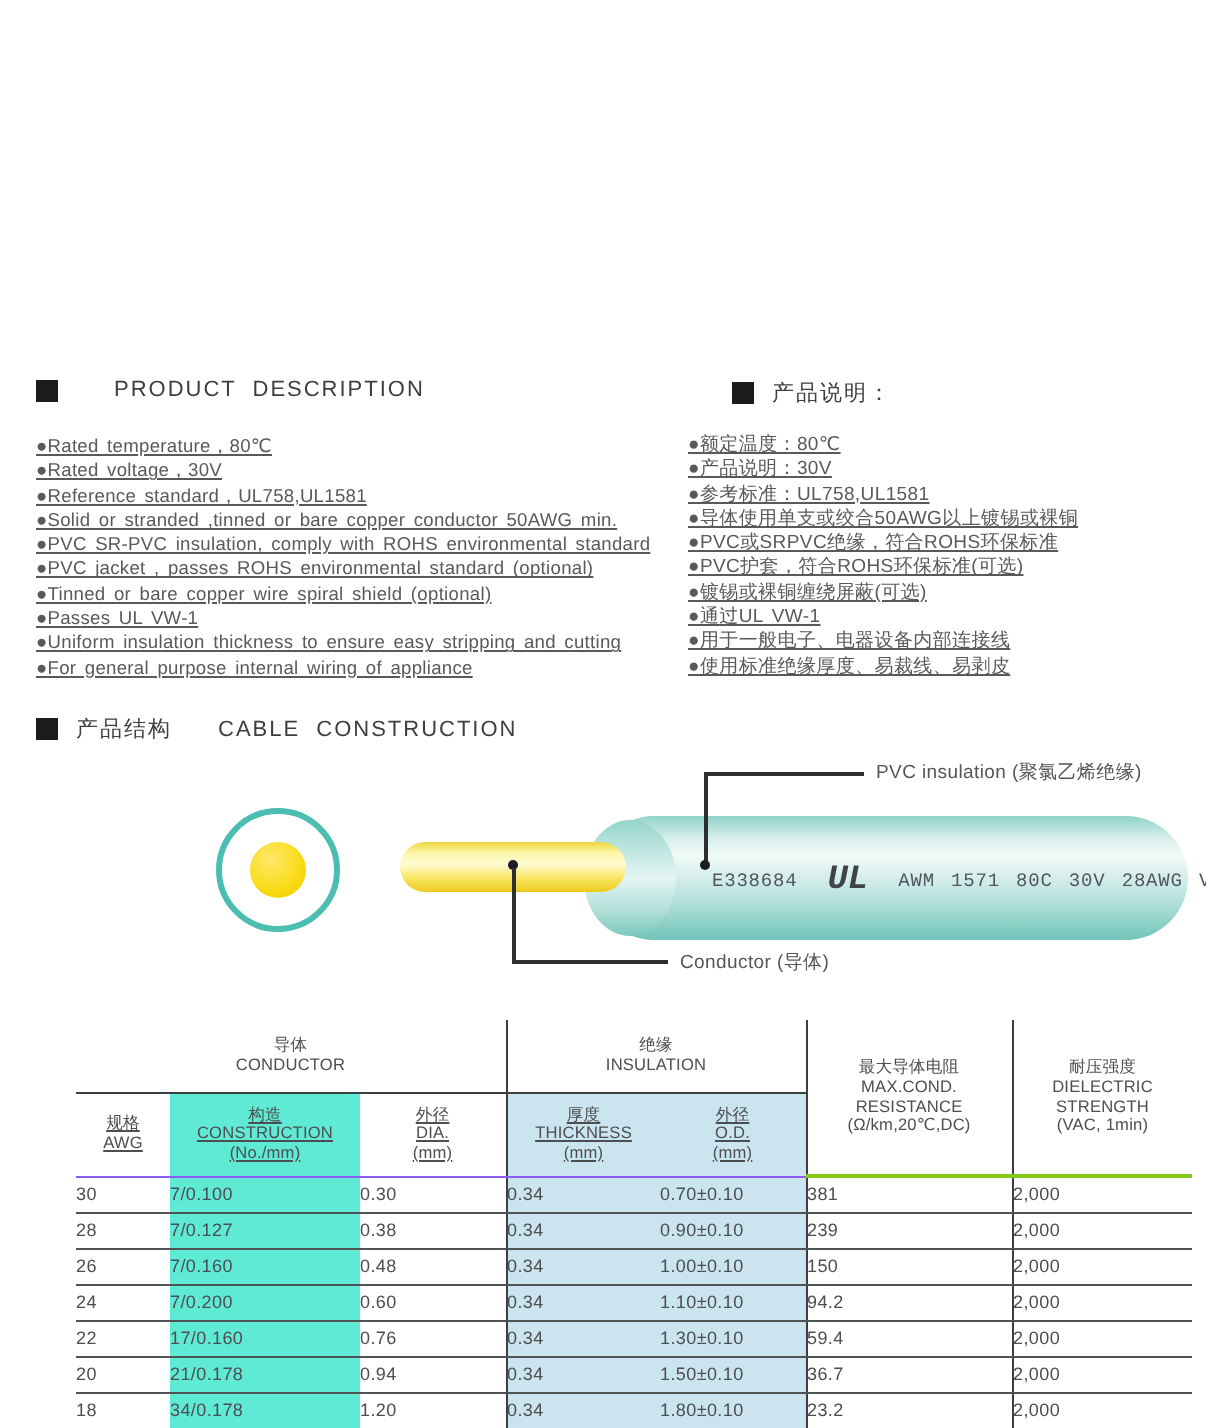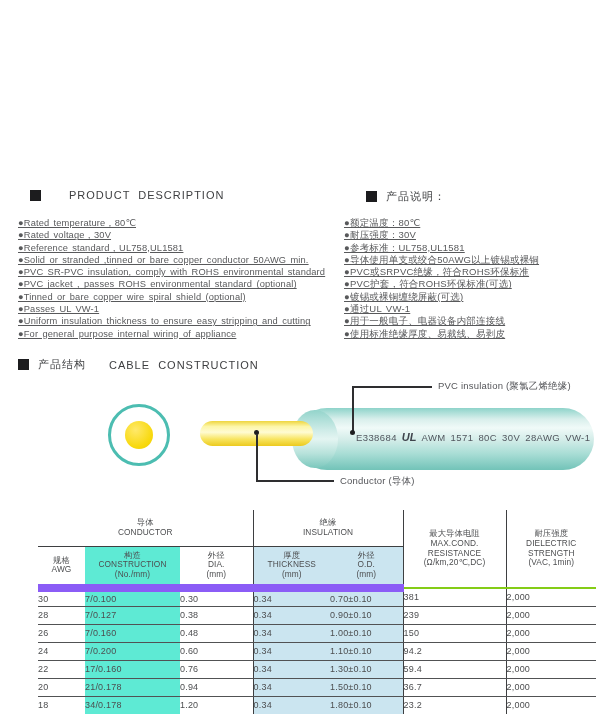--- a/index.html
+++ b/index.html
@@ -19,49 +19,49 @@
   
   .xo{position:absolute;left:108px;top:404px;width:56px;height:56px;border:3px solid #4cbdb1;border-radius:50%;background:#fff;}
   .xi{position:absolute;left:14px;top:14px;width:28px;height:28px;border-radius:50%;
       background:radial-gradient(circle at 38% 32%, #ffe96b 0%, #f8d90e 65%, #f0cd00 100%);}
   .cyl{position:absolute;left:296px;top:408px;width:298px;height:62px;border-radius:31px;
       background:linear-gradient(180deg,#8ed3ca 0%,#d9efec 18%,#f0faf8 32%,#d2ece8 52%,#a8ddd5 74%,#72c3b8 100%);}
   .cap{position:absolute;left:292px;top:410px;width:46px;height:58px;border-radius:50%;
       background:linear-gradient(180deg,#93d4cb 0%,#cfece8 35%,#e4f5f2 50%,#b7e2db 75%,#7cc8bd 100%);}
   .rod{position:absolute;left:200px;top:421px;width:113px;height:25px;border-radius:12.5px;
       background:linear-gradient(180deg,#eed53e 0%,#fdf6a8 22%,#fffbd2 45%,#f8e562 72%,#ecca1e 100%);}
-  .print{position:absolute;left:356px;top:431px;width:232px;display:flex;align-items:center;gap:5px;
-      font-size:9.5px;color:#51565e;letter-spacing:.4px;word-spacing:2px;white-space:nowrap;}
-  .ulmark{font-weight:bold;font-style:italic;font-size:11px;letter-spacing:0;color:#3f444c;}
+  .print{position:absolute;left:356px;top:431px;width:232px;display:flex;align-items:center;gap:15px;
+      font-size:9.5px;color:#51565e;letter-spacing:.4px;word-spacing:2px;white-space:nowrap;font-family:Liberation Mono, monospace;}
+  .ulmark{font-weight:bold;font-style:italic;font-size:17px;letter-spacing:0;color:#3f444c;}
   .lead{position:absolute;background:#2e2e30;}
   .dot{position:absolute;width:5px;height:5px;border-radius:50%;background:#1e1e20;}
   .dlabel{position:absolute;font-size:9.5px;color:#55565a;letter-spacing:.2px;white-space:nowrap;}
   
   table.spec{position:absolute;left:38px;top:510px;width:558px;border-collapse:collapse;table-layout:fixed;}
   table.spec th,table.spec td{padding:0;margin:0;font-weight:normal;vertical-align:middle;}
   table.spec th{font-size:8.3px;line-height:9.6px;color:#4d4e50;white-space:pre-line;letter-spacing:.1px;}
   table.spec td{font-size:9px;color:#4d4e50;letter-spacing:.2px;}
   tr.rgrp{height:36px;}
   tr.rsub{height:42px;}
   tr.rdata{height:18px;}
   th.grp{border-bottom:1.5px solid #3e3f41;}
-  tr.rsub th{border-bottom:8px solid #8b5cf6;}
+  tr.rsub th{border-bottom:1px solid #8b5cf6;text-decoration:underline;}
   th.span2{border-bottom:2px solid #84cc16;}
   td{border-bottom:1.3px solid #515254;}
   tr.rdata:last-child td{border-bottom:none;}
   .vl{border-left:1.6px solid #3e3f41;}
   .bg-y{background:#5eead4;}
   .bg-b{background:#cbe5f0;}
 </style>
 </head>
 <body>
 
 <div class="page">
 
-  <div class="sec-head" style="left:30px;top:189px;gap:28px;">
+  <div class="sec-head" style="left:18px;top:189px;gap:28px;">
     <span class="sq"></span>
     <span class="t">PRODUCT DESCRIPTION</span>
   </div>
 
   <div class="sec-head" style="left:366px;top:189px;">
     <span class="sq"></span>
     <span class="t">产品说明：</span>
   </div>
 
   <div class="blist" style="left:18px;top:217px;width:345px;">
@@ -72,21 +72,21 @@
     <div class="li">●PVC SR-PVC insulation, comply with ROHS environmental standard</div>
     <div class="li">●PVC jacket , passes ROHS environmental standard (optional)</div>
     <div class="li">●Tinned or bare copper wire spiral shield (optional)</div>
     <div class="li">●Passes UL VW-1</div>
     <div class="li">●Uniform insulation thickness to ensure easy stripping and cutting</div>
     <div class="li">●For general purpose internal wiring of appliance</div>
   </div>
 
   <div class="blist blist-zh" style="left:344px;top:217px;width:232px;">
     <div class="li">●额定温度：80℃</div>
-    <div class="li">●耐压强度：30V</div>
+    <div class="li">●产品说明：30V</div>
     <div class="li">●参考标准：UL758,UL1581</div>
     <div class="li">●导体使用单支或绞合50AWG以上镀锡或裸铜</div>
     <div class="li">●PVC或SRPVC绝缘，符合ROHS环保标准</div>
     <div class="li">●PVC护套，符合ROHS环保标准(可选)</div>
     <div class="li">●镀锡或裸铜缠绕屏蔽(可选)</div>
     <div class="li">●通过UL VW-1</div>
     <div class="li">●用于一般电子、电器设备内部连接线</div>
     <div class="li">●使用标准绝缘厚度、易裁线、易剥皮</div>
   </div>
 

